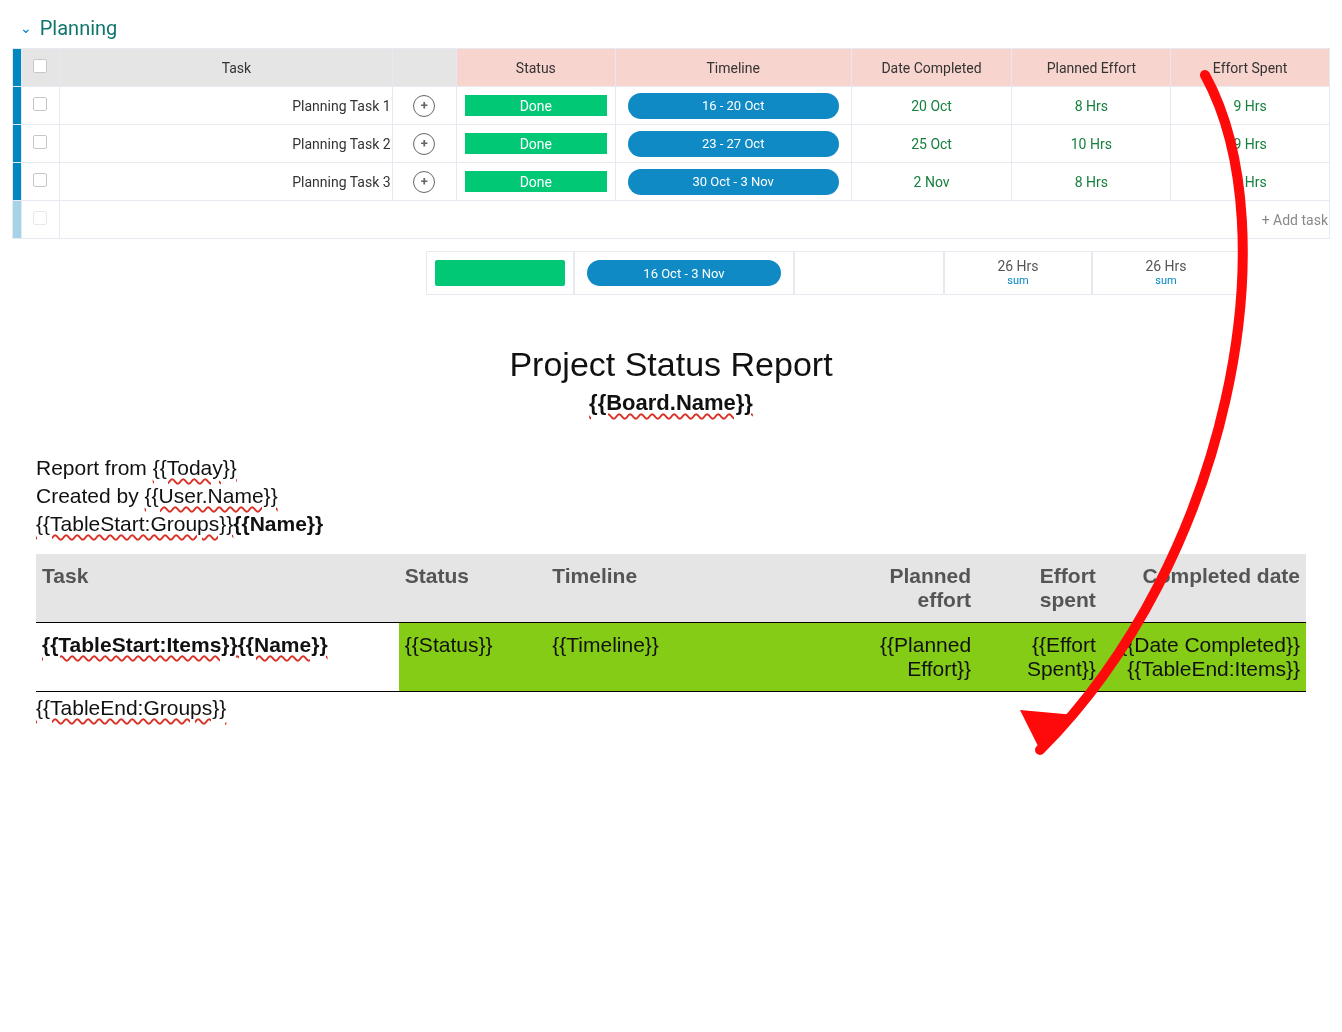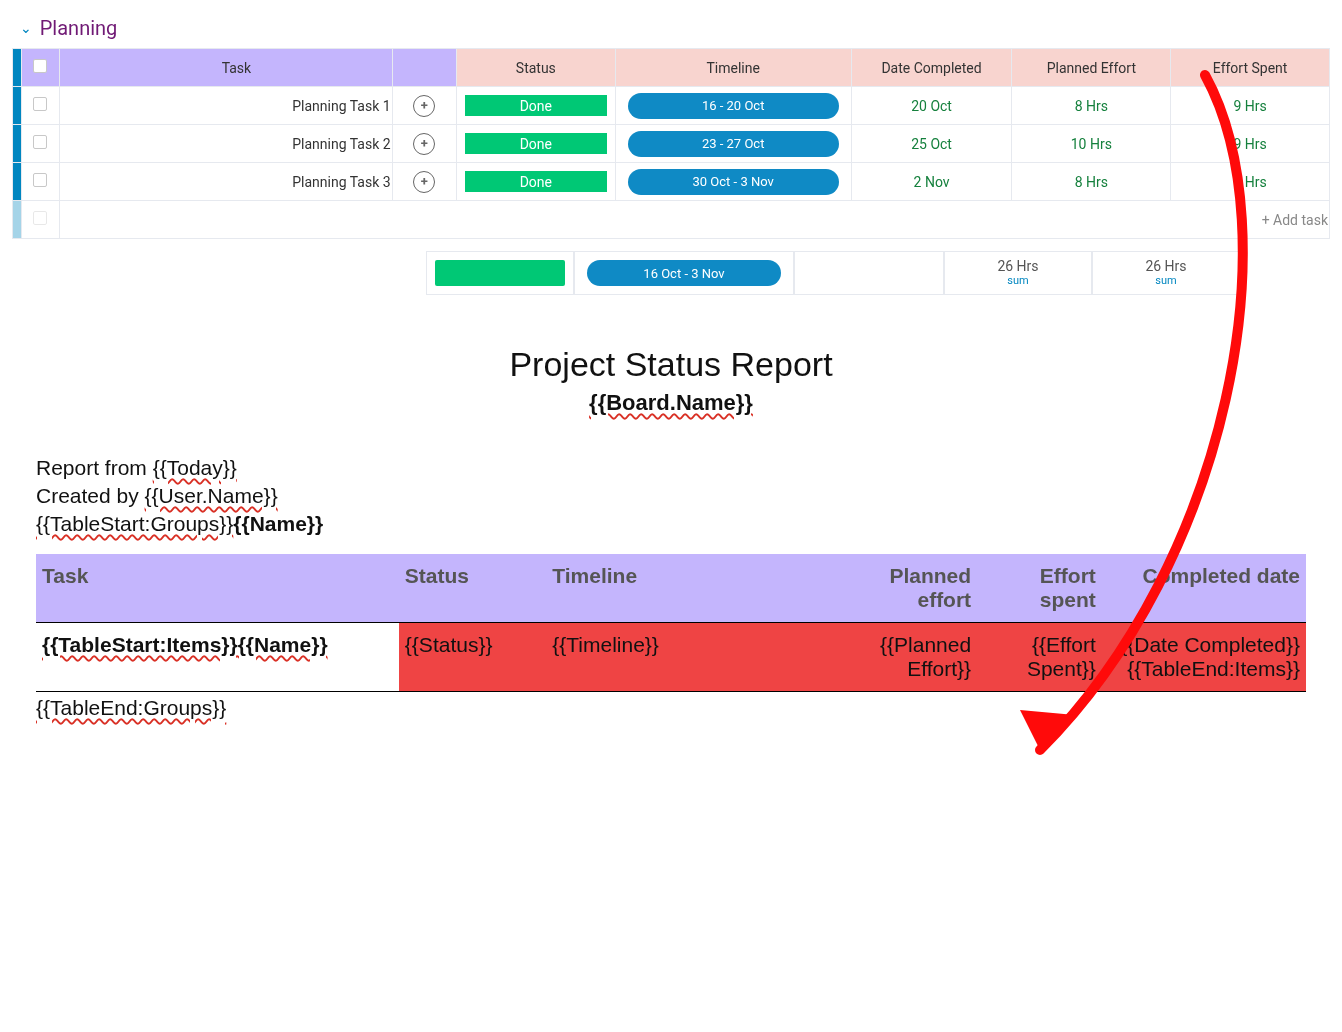--- a/index.html
+++ b/index.html
@@ -10,36 +10,36 @@
     font-size: 14px;
     color: #333;
     background: #fff;
     width: 1342px;
     position: relative;
   }
   
   .board { margin: 10px 12px 0 12px; }
   .group-title-row { display: flex; align-items: center; gap: 8px; padding: 6px 0 8px 8px; }
   .chevron { color: #0086c0; font-size: 14px; }
-  .group-name { color: #701a75; font-size: 20px; font-weight: 400; }
+  .group-name { color: #0f766e; font-size: 20px; font-weight: 400; }
   .board-table { width: 100%; border-collapse: collapse; table-layout: fixed; }
   .board-table th, .board-table td {
     border: 1px solid #e6e9ef; height: 38px; vertical-align: middle;
     font-size: 14px; color: #333;
   }
   .col-handle { width: 8px; background:#0086c0; border:none; padding:0; }
   .col-check  { width: 36px; text-align:center; }
   .col-task   { width: 310px; text-align:right; padding-left: 22px; }
   .col-comment{ width: 60px; text-align:center; }
   .col-status { width: 148px; }
   .col-timeline{ width: 220px; }
   .col-date   { width: 150px; }
   .col-planned{ width: 148px; }
   .col-spent  { width: 148px; }
-  th { font-weight: 400; color: #555; background:#c4b5fd; text-align:center; }
+  th { font-weight: 400; color: #555; background:#e5e5e5; text-align:center; }
   th.col-task { text-align:center; font-weight: 400; }
   th.hl, td.hl { background: #f8d4cf; }
   .checkbox {
     width: 14px; height:14px; border:1px solid #c8c8c8; border-radius:2px;
     display:inline-block; background:#fff;
   }
   .comment-icon {
     width:22px; height:22px; border:1.5px solid #666; border-radius:50%;
     display:inline-flex; align-items:center; justify-content:center;
     font-size:13px; font-weight:700; color:#666;
@@ -86,21 +86,21 @@
   }
   .tpl-table th { font-weight:700; text-align:left; }
   .tpl-table th.r, .tpl-table td.r { text-align:right; }
   .tpl-table td { font-weight:400; }
   .tpl-task { width: 320px; font-weight:700; }
   .tpl-status { width: 130px; }
   .tpl-timeline { width: 260px; }
   .tpl-planned { width: 120px; }
   .tpl-spent { width: 110px; }
   .tpl-date { width: 180px; }
-  .tpl-table tbody tr { background:#ef4444; }
+  .tpl-table tbody tr { background:#84cc16; }
   .tpl-table tbody td:first-child { background:#fff; }
   .after-table { margin-top: 12px; }
   
   .arrow-svg { position:absolute; left:0; top:0; width:1342px; height:1032px; pointer-events:none; }
 </style>
 </head>
 <body>
 
 <div class="board">
   <div class="group-title-row">

